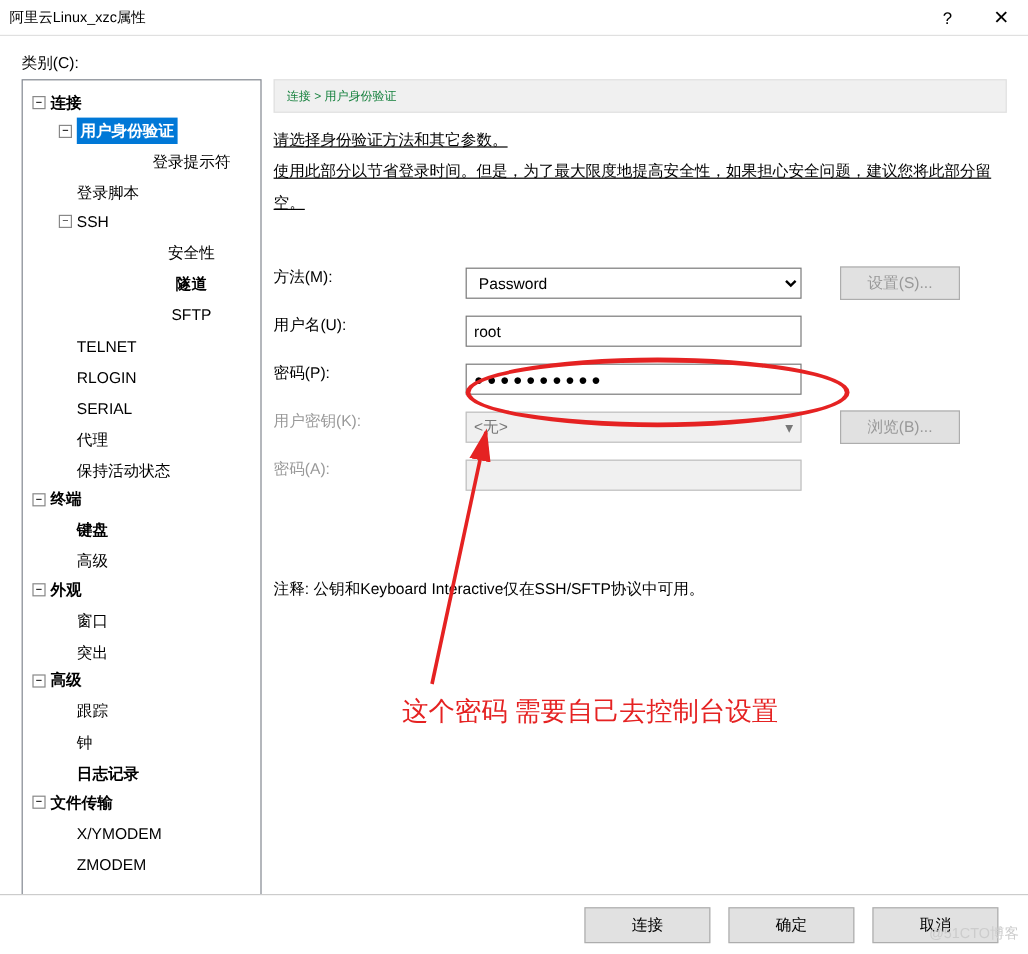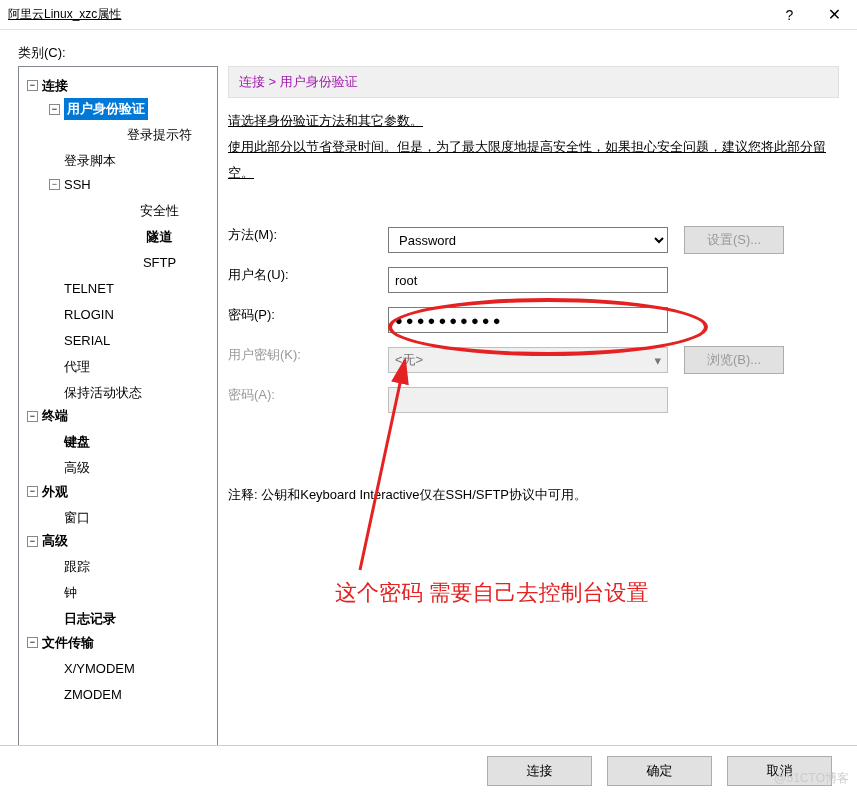--- a/index.html
+++ b/index.html
@@ -1,19 +1,19 @@
 <!DOCTYPE html>
 <html><head>
   <meta charset="utf-8">
   <style>
     * { box-sizing: border-box; margin: 0; padding: 0; font-family: "Microsoft YaHei", "Segoe UI", sans-serif; }
     body { background: #fff; width: 857px; height: 795px; overflow: hidden; font-size: 13px; color: #000; position: relative; }
     
     .titlebar { height: 30px; display: flex; align-items: center; padding-left: 8px; border-bottom: 1px solid #e0e0e0; }
-    .titlebar-text { flex: 1; font-size: 12px; text-decoration: underline; }
+    .titlebar-text { flex: 1; font-size: 12px; }
     .titlebar-btn { width: 45px; height: 30px; display: flex; align-items: center; justify-content: center; font-size: 14px; cursor: default; }
     .titlebar-btn.close { font-size: 16px; }
 
     .content { padding: 8px 18px 0 18px; }
     .category-label { font-size: 13px; margin: 6px 0 4px 0; }
     
     .main-area { display: flex; gap: 10px; height: 680px; }
     
     .tree { width: 200px; border: 1px solid #828790; background: #fff; overflow: auto; padding: 6px 0 6px 2px; font-size: 13px; line-height: 22px; }
     .tree ul { list-style: none; }
@@ -21,27 +21,27 @@
     .tree .node { display: inline-flex; align-items: center; cursor: default; padding: 0 2px; }
     .tree .exp { width: 11px; height: 11px; border: 1px solid #888; background: #fff; display: inline-flex; align-items: center; justify-content: center; font-size: 9px; line-height: 1; margin-right: 4px; color:#333; }
     .tree .noexp { display:inline-block; width: 15px; }
     .tree .l1 { padding-left: 4px; }
     .tree .l2 { padding-left: 22px; }
     .tree .l3 { padding-left: 40px; text-align: center; }
     .tree .bold { font-weight: bold; }
     .tree .selected { background: #0078d7; color: #fff; padding: 0 3px; }
     
     .right { flex: 1; display:flex; flex-direction:column; }
-    .breadcrumb { background: #f0f0f0; border: 1px solid #e0e0e0; padding: 6px 10px; color: #a21caf; font-size: 13px; margin-bottom: 10px; }
+    .breadcrumb { background: #f0f0f0; border: 1px solid #e0e0e0; padding: 6px 10px; color: #15803d; font-size: 10px; margin-bottom: 10px; }
     .desc { font-size: 13px; line-height: 26px; margin-bottom: 40px; text-decoration: underline; }
 
     .form-row { display: flex; margin-bottom: 12px; height: 28px; }
     .form-label { width: 160px; font-size: 13px; }
     .form-label.disabled { color: #999; }
-    .form-field { flex: 1; display:flex; align-items:center; gap: 16px; }
+    .form-field { flex: 1; display:flex; align-items:center; gap: 32px; }
     .form-field select, .form-field input { height: 26px; border: 1px solid #7a7a7a; background: #fff; font-size: 13px; padding: 0 6px; }
     .form-field select { width: 280px; }
     .form-field input { width: 280px; }
     .form-field .disabled-box { background:#f0f0f0; border:1px solid #bfbfbf; color:#777; height:26px; width:280px; display:flex; align-items:center; padding:0 6px; justify-content:space-between; }
     .btn { min-width: 100px; height: 28px; border: 1px solid #adadad; background: #e1e1e1; font-size: 13px; cursor: default; }
     .btn:disabled { color: #999; }
     
     .note { font-size: 13px; margin-top: 60px; }
     
     .footer { position: absolute; bottom: 0; left: 0; right: 0; height: 50px; border-top: 1px solid #ccc; display: flex; align-items: center; justify-content: flex-end; padding-right: 25px; gap: 15px; background:#fff; }
@@ -144,20 +144,24 @@
           </ul>
         </li>
         <li class="l1"><span class="node bold">
               <span class="exp">−</span>
               <span>外观</span>
             </span>
           <ul>
             <li class="l2"><span class="node">
                   <span class="noexp"></span>
                   <span>窗口</span>
+                </span></li>
+            <li class="l2"><span class="node">
+                  <span class="noexp"></span>
+                  <span>突出</span>
                 </span></li>
           </ul>
         </li>
         <li class="l1"><span class="node bold">
               <span class="exp">−</span>
               <span>高级</span>
             </span>
           <ul>
             <li class="l2"><span class="node">
                   <span class="noexp"></span>

